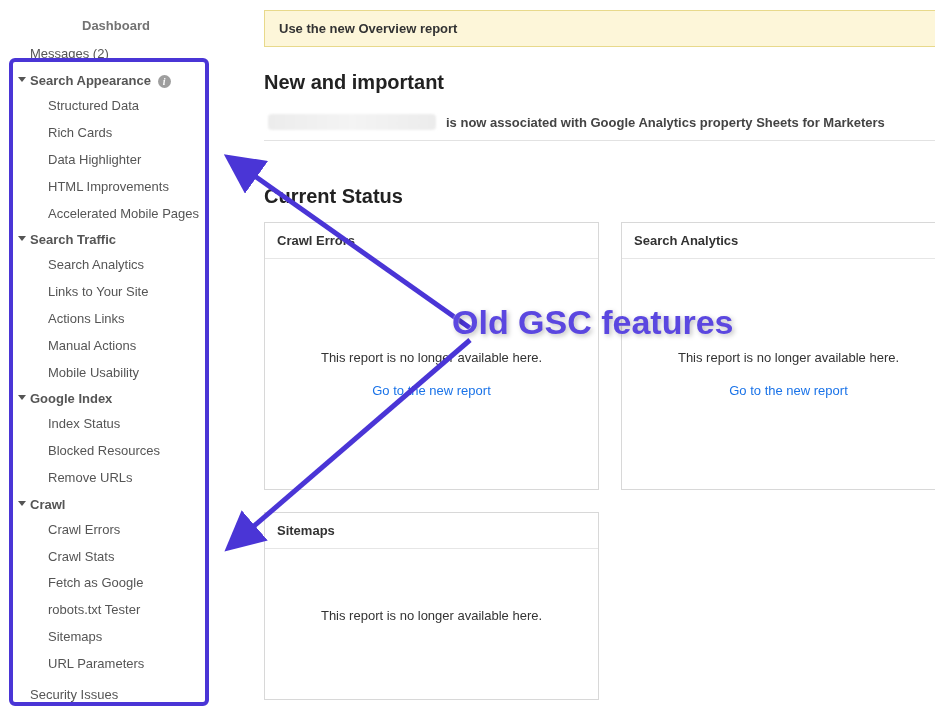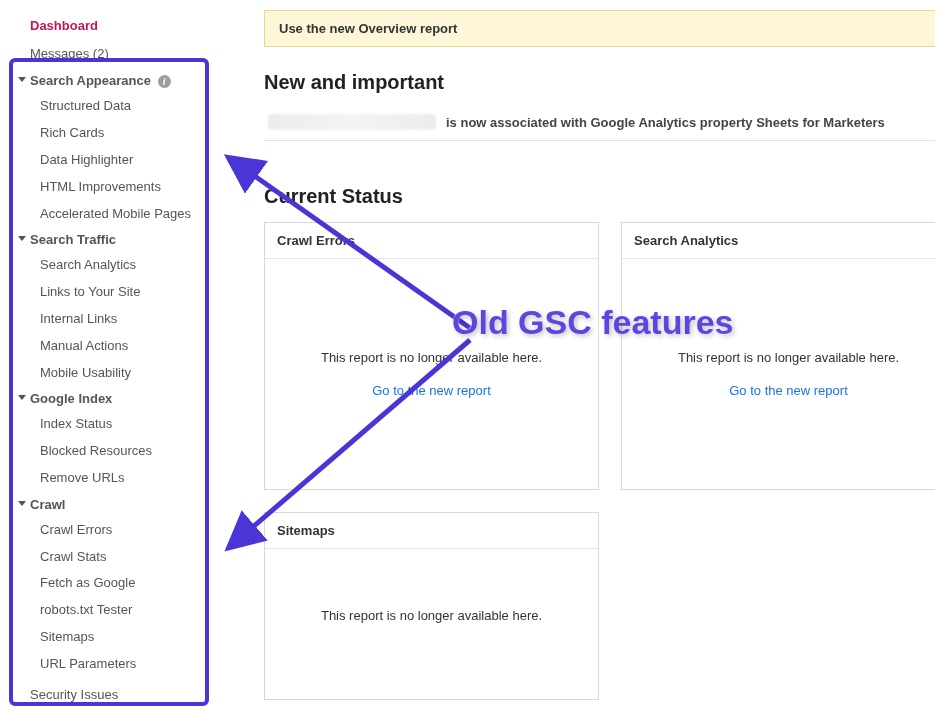--- a/index.html
+++ b/index.html
@@ -20,23 +20,24 @@
     flex: 0 0 210px;
     padding: 12px 0 0 0;
   }
   .sb-item {
     padding: 4px 10px 4px 30px;
     color: #1155cc;
     cursor: pointer;
     line-height: 1.55;
   }
   .sb-top {
-    padding-left: 30px;
-    font-weight: 700;
-    color: #be185d;
+    padding-left: 38px;
+    font-weight: 700;
+    color: #737373;
+    margin-left: 44px;
   }
   .sb-plain { color: #555; }
   .sb-section {
     position: relative;
     padding: 5px 10px 5px 30px;
     font-weight: 700;
     color: #555;
     cursor: pointer;
   }
   .sb-section .caret {
@@ -46,20 +47,21 @@
     width: 0; height: 0;
     border-left: 4px solid transparent;
     border-right: 4px solid transparent;
     border-top: 5px solid #555;
   }
   .sb-sub {
     padding: 3px 10px 3px 40px;
     color: #555;
     cursor: pointer;
     line-height: 1.6;
+    margin-left: 8px;
   }
   .info-icon {
     display: inline-block;
     width: 13px; height: 13px;
     border-radius: 50%;
     background: #9e9e9e;
     color: #fff;
     font-size: 10px;
     font-weight: 700;
     text-align: center;
@@ -185,21 +187,21 @@
     <div class="sb-sub">Data Highlighter</div>
     <div class="sb-sub">HTML Improvements</div>
     <div class="sb-sub">Accelerated Mobile Pages</div>
 
     <div class="sb-section">
       <span class="caret"></span>
       <span>Search Traffic</span>
     </div>
     <div class="sb-sub">Search Analytics</div>
     <div class="sb-sub">Links to Your Site</div>
-    <div class="sb-sub">Internal Links</div>
+    <div class="sb-sub">Actions Links</div>
     <div class="sb-sub">Manual Actions</div>
     <div class="sb-sub">Mobile Usability</div>
 
     <div class="sb-section">
       <span class="caret"></span>
       <span>Google Index</span>
     </div>
     <div class="sb-sub">Index Status</div>
     <div class="sb-sub">Blocked Resources</div>
     <div class="sb-sub">Remove URLs</div>

